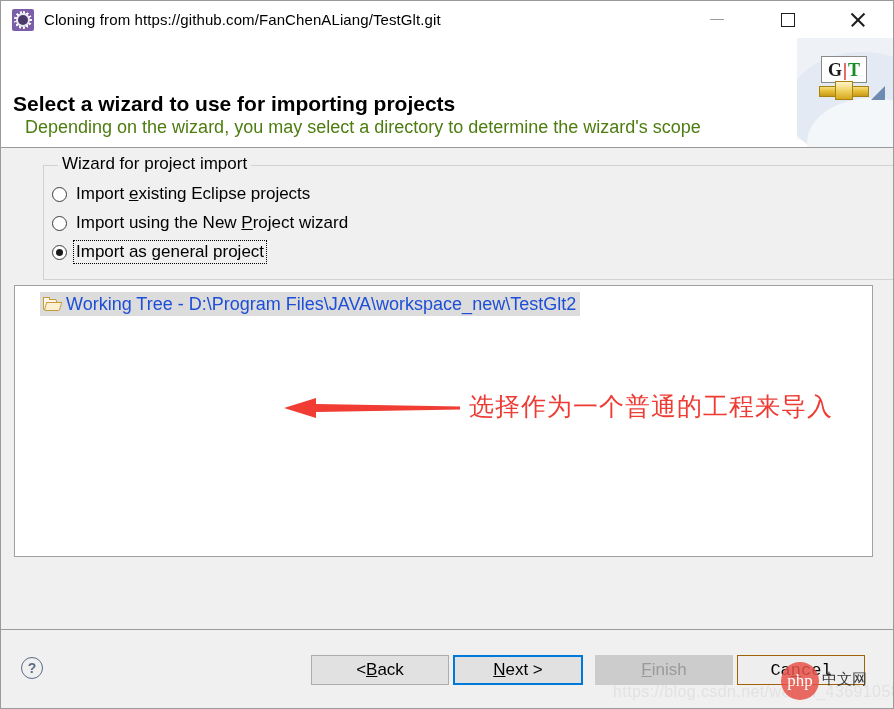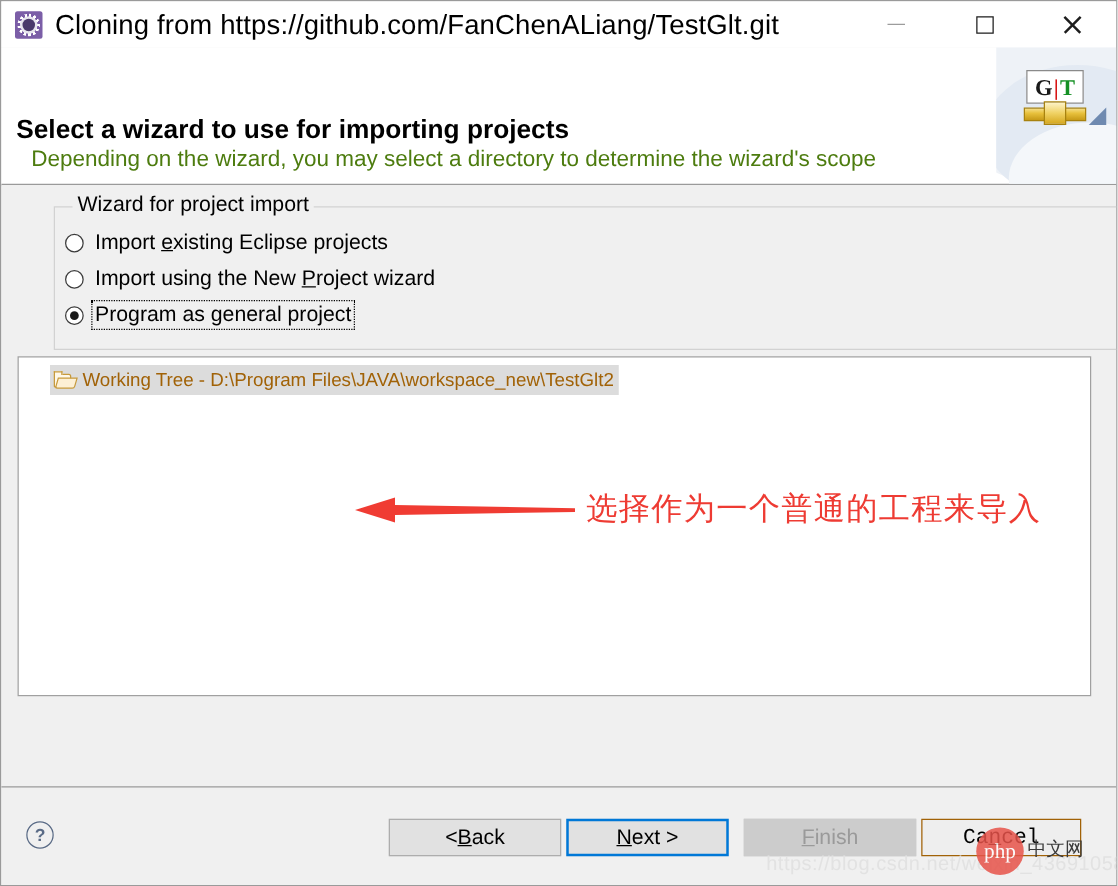--- a/index.html
+++ b/index.html
@@ -61,21 +61,21 @@
     background: #e8e6ee;
   }
   #app-icon .gear-inner {
     position: absolute;
     left: 6px; top: 6px;
     width: 10px; height: 10px;
     border-radius: 50%;
     background: #4a3a6b;
   }
   #title-text {
-    font-size: 22px;
+    font-size: 15px;
     color: #000000;
     white-space: nowrap;
     letter-spacing: 0.1px;
   }
   .winbtn {
     position: absolute;
     top: 0;
     width: 46px;
     height: 37px;
     display: flex;
@@ -346,22 +346,22 @@
     position: absolute;
     left: 2px; top: 5px;
     width: 16px; height: 9px;
     background: #fdf0d5;
     border: 1.3px solid #c79a3c;
     box-sizing: border-box;
     transform: skewX(-16deg);
     border-radius: 0 0 2px 2px;
   }
   #tree-item-label {
-    font-size: 15px;
-    color: #a16207;
+    font-size: 18px;
+    color: #1d4ed8;
     white-space: nowrap;
   }
 
   
   #annotation-arrow {
     position: absolute;
     left: 283px;
     top: 247px;
     width: 176px;
     height: 24px;
@@ -517,21 +517,21 @@
         <div class="radio-label"><span>Import </span><span class="mn">e</span><span>xisting Eclipse projects</span></div>
       </div>
 
       <div class="radio-row" id="radio-row-1">
         <div class="radio-circle"></div>
         <div class="radio-label"><span>Import using the New </span><span class="mn">P</span><span>roject wizard</span></div>
       </div>
 
       <div class="radio-row" id="radio-row-2">
         <div class="radio-circle checked"></div>
-        <div class="radio-label focused"><span>Program as </span><span class="mn">g</span><span>eneral project</span></div>
+        <div class="radio-label focused"><span>Import as </span><span class="mn">g</span><span>eneral project</span></div>
       </div>
     </div>
 
     <div id="tree-panel">
       <div id="tree-item">
         <div class="folder-icon">
           <div class="fback"></div>
           <div class="ftab"></div>
           <div class="ffront"></div>
         </div>

